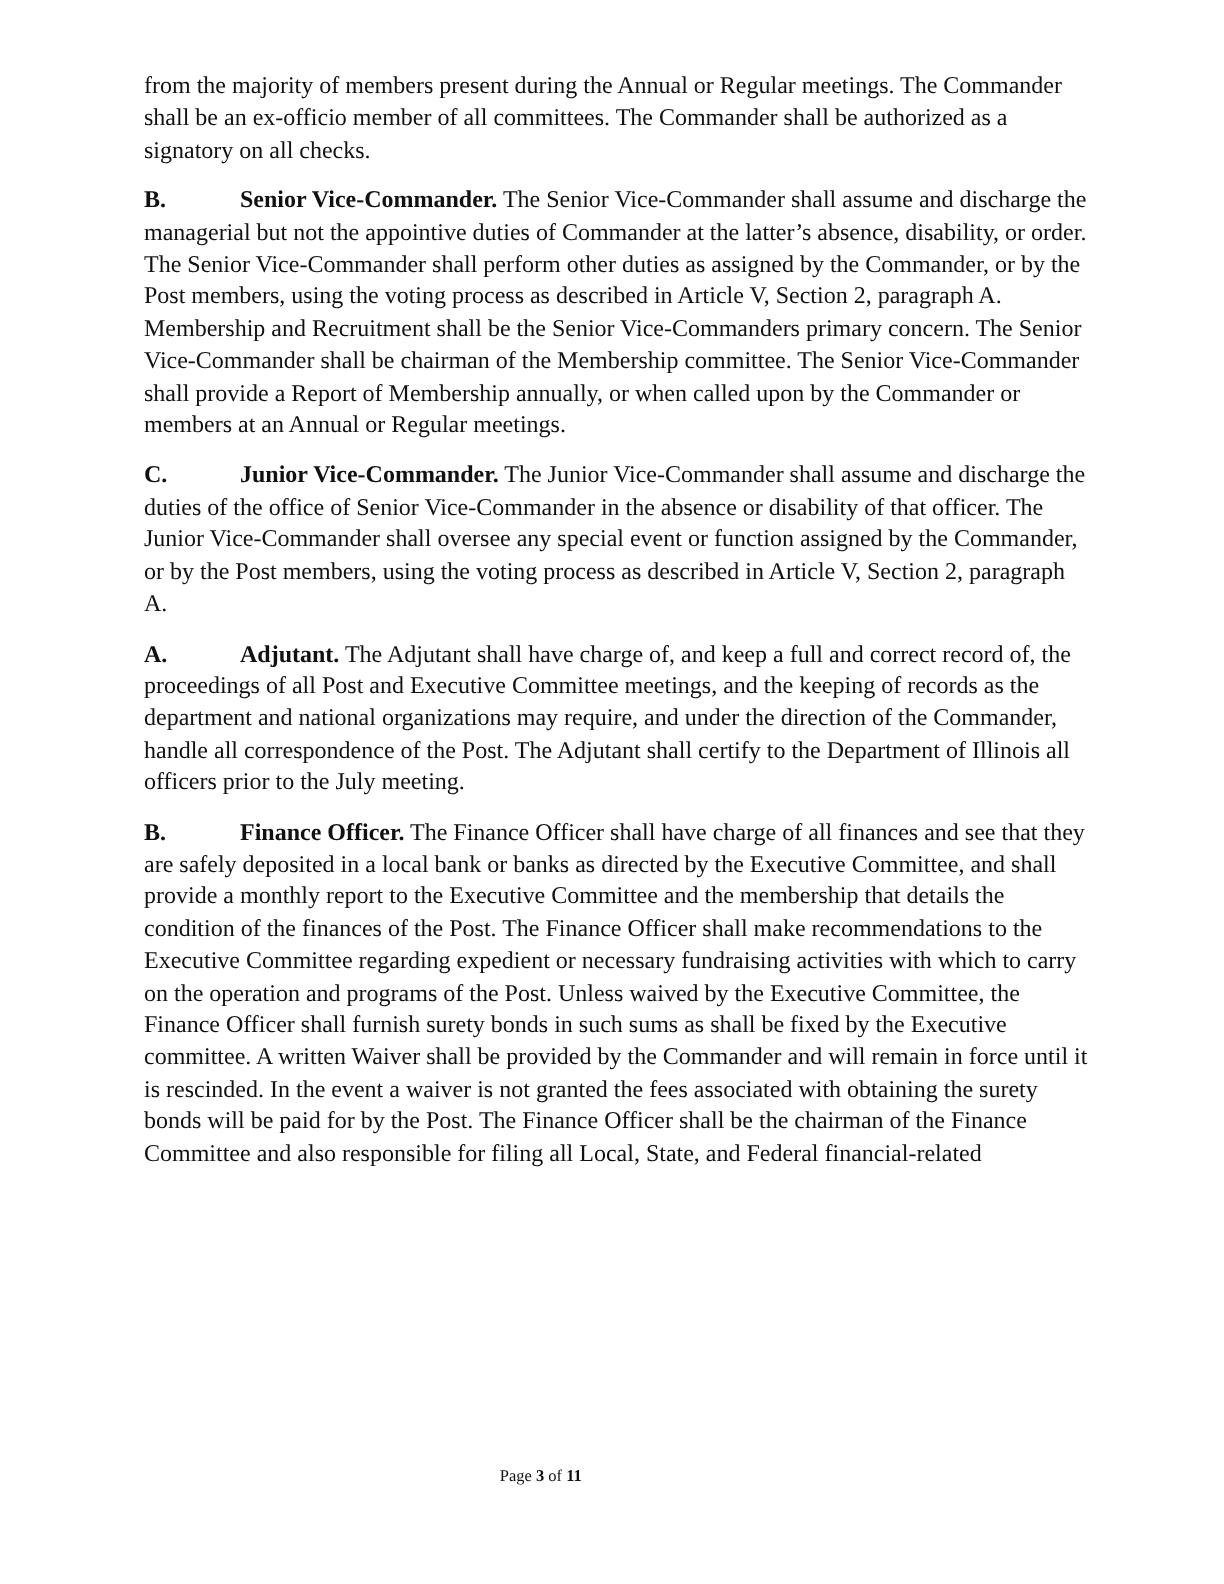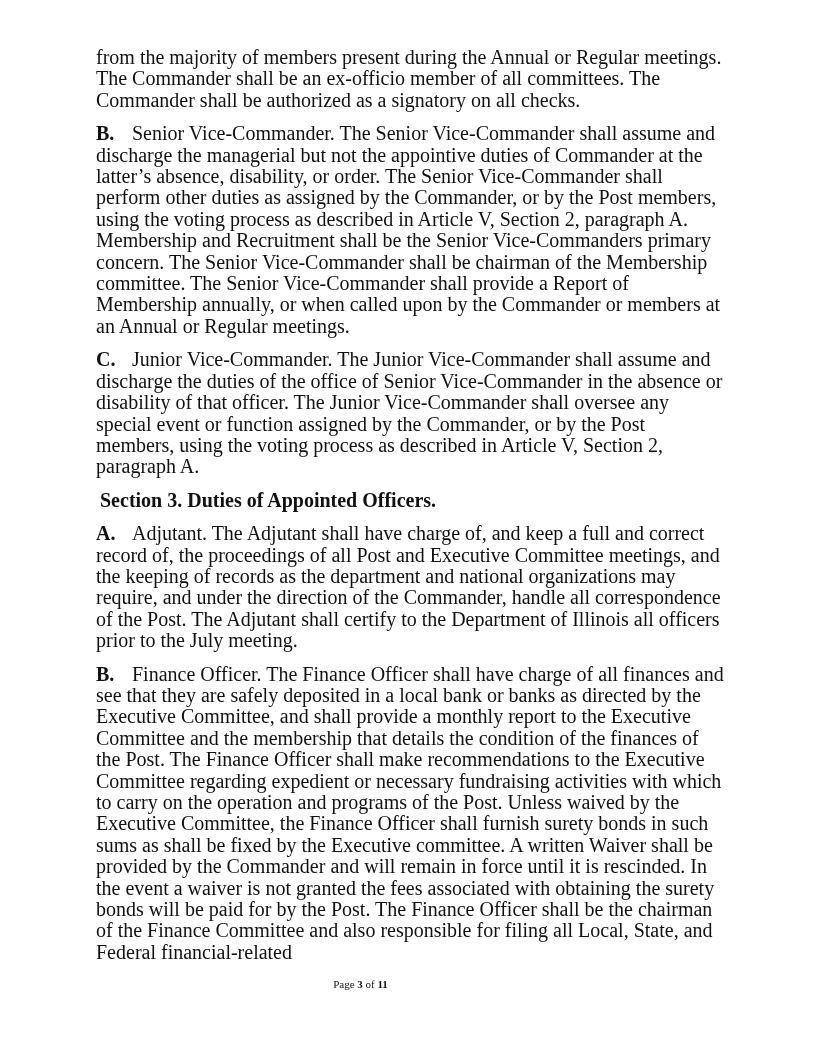--- a/index.html
+++ b/index.html
@@ -1,41 +1,40 @@
 <!DOCTYPE html>
 <html><head>
 <meta charset="utf-8">
 <style>
   html, body { margin: 0; padding: 0; background: #ffffff; }
   body { width: 816px; height: 1056px; position: relative; overflow: hidden; }
   .page {
     position: absolute; left: 96px; top: 47px; width: 630px;
-    font-family: "Liberation Serif", serif; font-size: 20px; line-height: 21.4px; color: #111;
+    font-family: "Liberation Serif", serif; font-size: 16px; line-height: 21.4px; color: #111;
   }
   .para { margin: 0 0 12px 0; }
-  .para b { font-weight: normal; }
+  .para b { font-weight: bold; margin-left: 28px; }
   .lbl { display: inline-block; width: 36px; font-weight: bold; }
   .section-head { font-weight: bold; margin: 0 0 12px 4px; }
   .footer {
     position: absolute; top: 978px; left: 0; width: 721px; text-align: center;
     font-family: "Liberation Serif", serif; font-size: 11px; color: #111;
   }
   .footer b { font-weight: bold; }
 </style>
 </head>
 <body>
 
 <div class="page">
   <p class="para">from the majority of members present during the Annual or Regular meetings. The Commander shall be an ex-officio member of all committees.  The Commander shall be authorized as a signatory on all checks.</p>
 
   <p class="para"><span class="lbl">B.</span><b>Senior Vice-Commander.</b><span> The Senior Vice-Commander shall assume and discharge the managerial but not the appointive duties of Commander at the latter’s absence, disability, or order.  The Senior Vice-Commander shall perform other duties as assigned by the Commander, or by the Post members, using the voting process as described in Article V, Section 2, paragraph A.  Membership and Recruitment shall be the Senior Vice-Commanders primary concern.  The Senior Vice-Commander shall be chairman of the Membership committee.  The Senior Vice-Commander shall provide a Report of Membership annually, or when called upon by the Commander or members at an Annual or Regular meetings.</span></p>
 
   <p class="para"><span class="lbl">C.</span><b>Junior Vice-Commander.</b><span> The Junior Vice-Commander shall assume and discharge the duties of the office of Senior Vice-Commander in the absence or disability of that officer.  The Junior Vice-Commander shall oversee any special event or function assigned by the Commander, or by the Post members, using the voting process as described in Article V, Section 2, paragraph A.</span></p>
 
-  <p class="section-head">Section 3. Duties of Appointed Officers.</p>
 
   <p class="para"><span class="lbl">A.</span><b>Adjutant.</b><span> The Adjutant shall have charge of, and keep a full and correct record of, the proceedings of all Post and Executive Committee meetings, and the keeping of records as the department and national organizations may require, and under the direction of the Commander, handle all correspondence of the Post.  The Adjutant shall certify to the Department of Illinois all officers prior to the July meeting.</span></p>
 
   <p class="para"><span class="lbl">B.</span><b>Finance Officer.</b><span> The Finance Officer shall have charge of all finances and see that they are safely deposited in a local bank or banks as directed by the Executive Committee, and shall provide a monthly report to the Executive Committee and the membership that details the condition of the finances of the Post.  The Finance Officer shall make recommendations to the Executive Committee regarding expedient or necessary fundraising activities with which to carry on the operation and programs of the Post.  Unless waived by the Executive Committee, the Finance Officer shall furnish surety bonds in such sums as shall be fixed by the Executive committee.  A written Waiver shall be provided by the Commander and will remain in force until it is rescinded.  In the event a waiver is not granted the fees associated with obtaining the surety bonds will be paid for by the Post.  The Finance Officer shall be the chairman of the Finance Committee and also responsible for filing all Local, State, and Federal financial-related</span></p>
 </div>
 
 <div class="footer">
   <span>Page</span>
   <b>3</b>
   <span>of</span>

